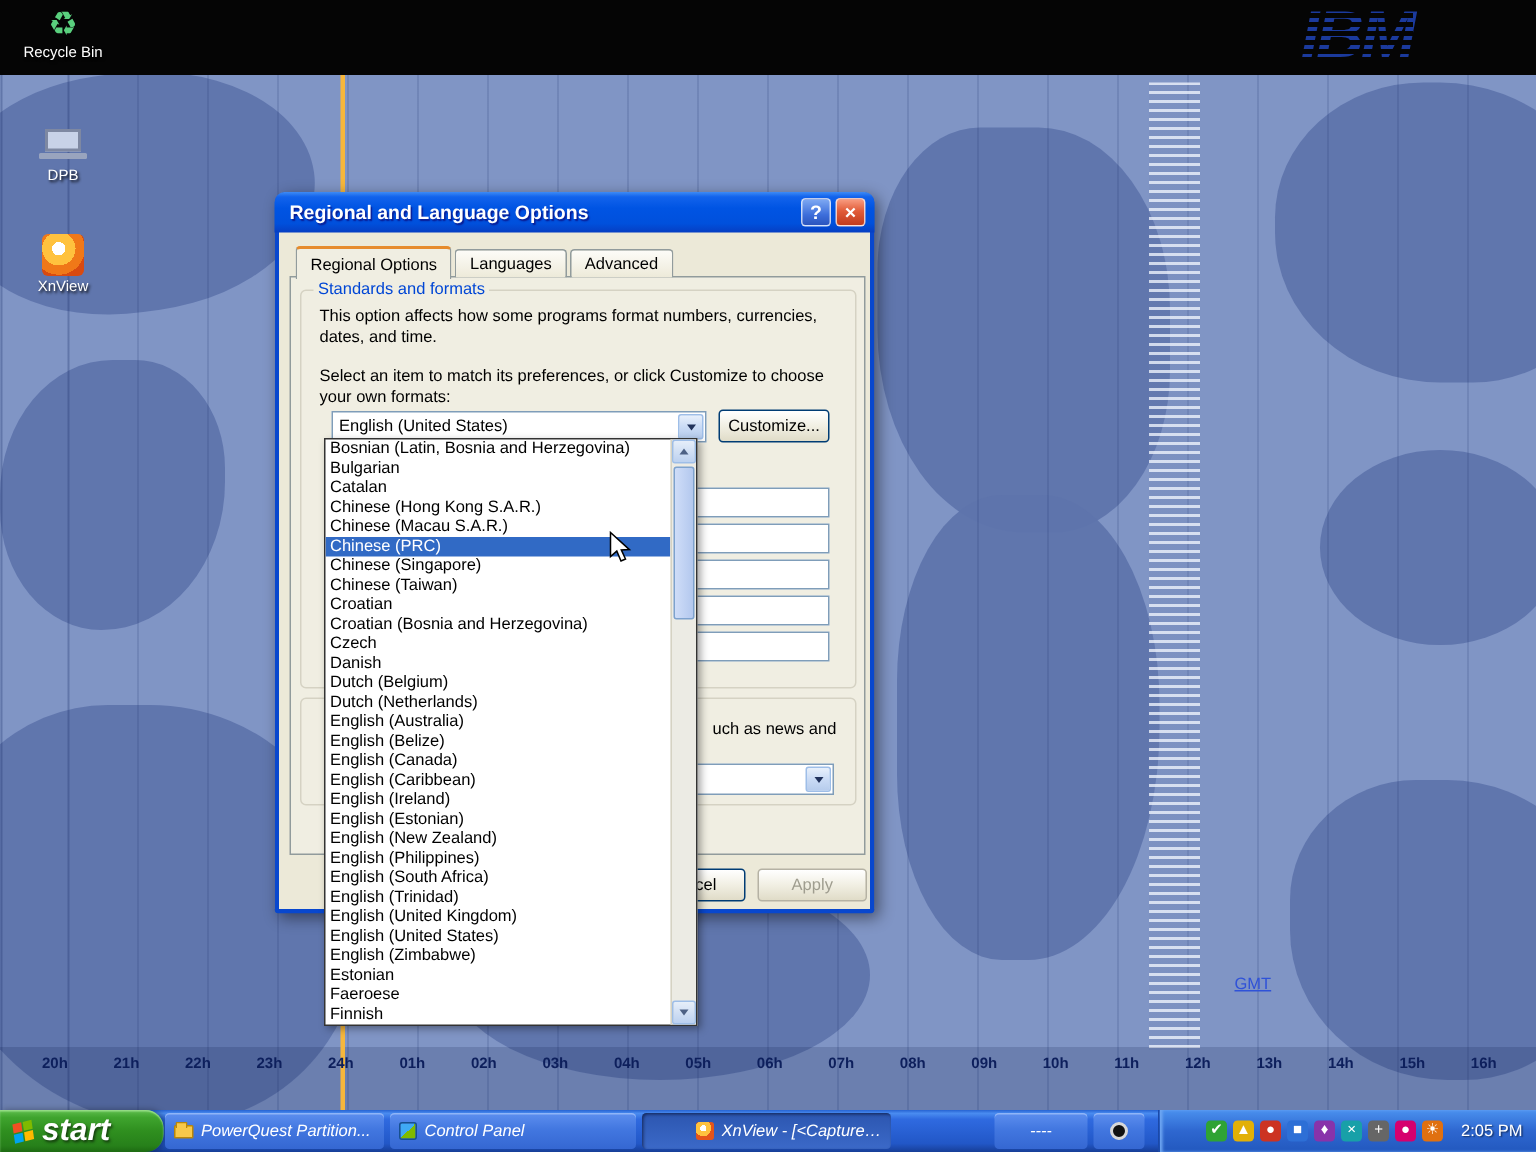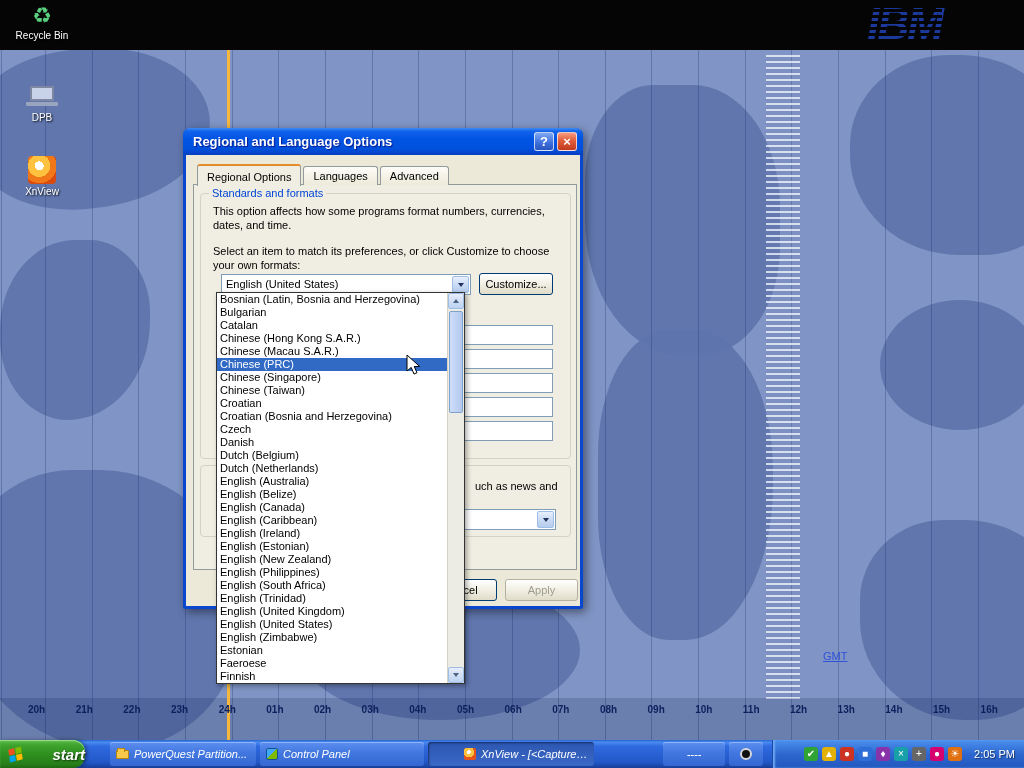--- a/index.html
+++ b/index.html
@@ -126,25 +126,25 @@
 
   
   .cursor { position:absolute; left:406px; top:354px; z-index:200; pointer-events:none; }
 
   
   .taskbar {
     position:absolute; left:0; bottom:0; width:1024px; height:28px; z-index:300;
     background:linear-gradient(180deg,var(--taskbar_blue,#2663D2) 0,#4A8CF0 8%,#2F6AE0 22%,#2257C7 80%,#173E97 100%);
   }
   .start {
-    position:absolute; left:0; top:0; width:85px; height:28px; border-radius:0 12px 12px 0;
+    position:absolute; left:0; top:0; width:109px; height:28px; border-radius:0 12px 12px 0;
     background:linear-gradient(180deg,#5EBE4D 0,#3FA42E 18%,var(--start_green,#2F8F1F) 50%,#27801A 85%,#1D6A12 100%);
     display:flex; align-items:center; gap:6px; padding-left:9px; cursor:pointer;
     box-shadow:inset 0 1px 1px #9ADF8B, 2px 0 4px rgba(0,0,0,0.35);
-    color:#fff; font-size:15px; font-weight:bold; font-style:italic; text-shadow:1px 1px 2px rgba(0,0,0,0.6);justify-content:space-between;
+    color:#fff; font-size:21px; font-weight:bold; font-style:italic; text-shadow:1px 1px 2px rgba(0,0,0,0.6);
   }
   .flag { display:grid; grid-template-columns:6px 6px; grid-template-rows:6px 6px; gap:1px; transform:rotate(-8deg) skewY(-6deg); }
   .flag i { display:block; }
   .flag i:nth-child(1){background:#F25022;} .flag i:nth-child(2){background:#7FBA00;}
   .flag i:nth-child(3){background:#00A4EF;} .flag i:nth-child(4){background:#FFB900;}
   .task {
     position:absolute; top:2px; height:24px; border-radius:3px; color:#fff; font-size:11px;
     background:linear-gradient(180deg,#5D8FEF,#4277E0 45%,#3567D2);
     box-shadow:inset 0 1px 0 #8FB5F8; display:flex; align-items:center; gap:5px; padding:0 6px;
     overflow:hidden; white-space:nowrap; cursor:pointer;

